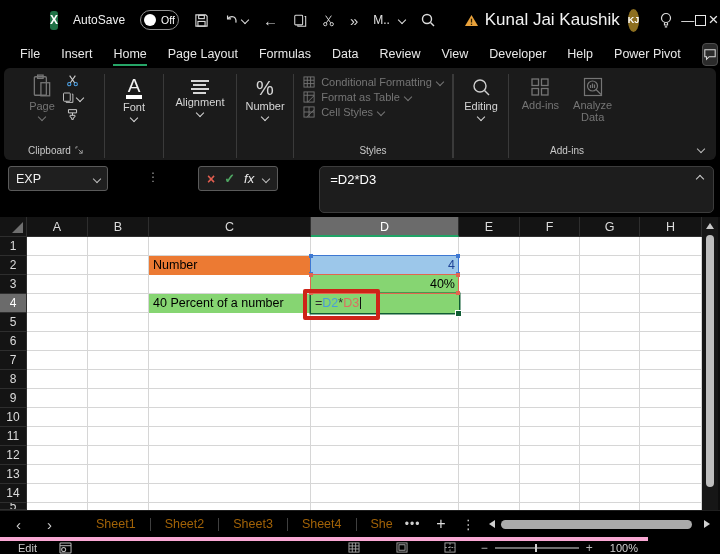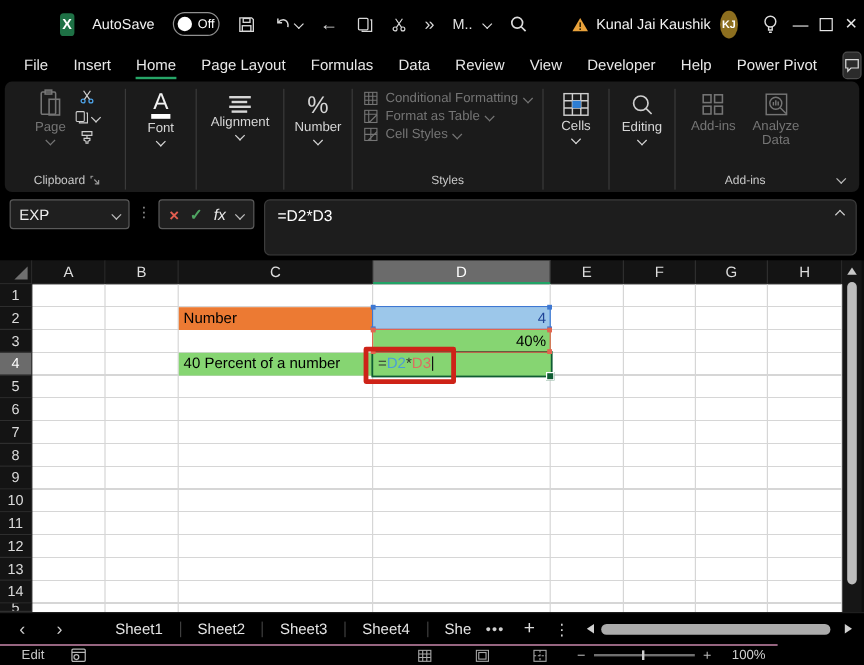--- a/index.html
+++ b/index.html
@@ -12,21 +12,21 @@
   
   .titlebar{position:absolute;left:0;top:0;width:720px;height:40px;display:flex;align-items:center;padding:0 0 0 50px;box-sizing:border-box;}
   .tb-item{display:flex;align-items:center;margin-right:15px;color:#dedede;}
   .excel-logo{width:19px;height:19px;background:#1E7145;border-radius:3px;color:#fff;font-weight:bold;font-size:12px;display:flex;align-items:center;justify-content:center;}
   .autosave-label{font-size:12px;color:#f0f0f0;}
   .toggle{width:44px;height:18px;border:1px solid #909090;border-radius:10px;display:flex;align-items:center;padding:0 3px;gap:5px;}
   .knob{width:12px;height:12px;border-radius:50%;background:#fff;}
   .toggle-txt{font-size:10.5px;color:#fff;}
   .tb-glyph{font-size:15px;color:#d8d8d8;}
   .mdots{font-size:12px;color:#e2e2e2;margin-right:4px;}
-  .user-name{font-size:12px;color:#f2f2f2;margin:0 8px 0 6px;white-space:nowrap;}
+  .user-name{font-size:17px;color:#f2f2f2;margin:0 8px 0 6px;white-space:nowrap;}
   .avatar{width:23px;height:23px;border-radius:50%;background:#8d6f1f;color:#fff;font-size:9px;font-weight:bold;display:flex;align-items:center;justify-content:center;}
   .winbtn{width:34px;height:40px;display:flex;align-items:center;justify-content:center;color:#e8e8e8;font-size:13px;}
   .max-box{width:9px;height:9px;border:1px solid #e8e8e8;}
 
   
   .menubar{position:absolute;left:0;top:40px;width:720px;height:28px;display:flex;align-items:center;padding:0 6px 0 20px;box-sizing:border-box;}
   .mtab{font-size:12.5px;color:#e8e8e8;margin-right:21px;white-space:nowrap;}
   .mtab.active span{display:inline-block;border-bottom:2.5px solid #26A567;padding-bottom:3px;margin-bottom:-5.5px;}
   .m-spacer{flex:1;}
   .comment-btn{width:34px;height:21px;background:#2b2b2b;border:1px solid #4d4d4d;border-radius:4px;display:flex;align-items:center;justify-content:center;margin-right:6px;color:#d8d8d8;}
@@ -43,21 +43,21 @@
   .font-bar{width:16px;height:4px;background:#fff;margin-top:1px;}
   .alines{display:flex;flex-direction:column;gap:2.5px;align-items:center;}
   .alines i{display:block;height:1.6px;background:#d6d6d6;}
   .pct{font-size:20px;color:#d6d6d6;line-height:20px;}
   .side-icons{display:flex;flex-direction:column;gap:4px;align-items:center;margin-left:7px;}
   .styles-col{display:flex;flex-direction:column;gap:3px;align-items:flex-start;margin-top:2px;}
   .styles-item{display:flex;align-items:center;gap:5px;font-size:11px;color:#757575;}
   .collapse-chev{position:absolute;right:12px;bottom:8px;color:#bbb;}
 
   
-  .fbar{position:absolute;left:0;top:162px;width:720px;height:55px;display:flex;align-items:flex-start;padding:4px 6px 0 8px;box-sizing:border-box;}
+  .fbar{position:absolute;left:0;top:162px;width:720px;height:55px;display:flex;align-items:flex-start;padding:4px 6px 0 8px;box-sizing:border-box;gap:33px;}
   .namebox{width:84px;height:23px;background:#1f1f1f;border:1px solid #5a5a5a;border-radius:3px;display:flex;align-items:center;justify-content:space-between;padding:0 7px;font-size:12.5px;color:#f0f0f0;}
   .fdots{color:#9a9a9a;font-size:12px;margin:4px 6px 0;}
   .fbtns{height:23px;background:#1f1f1f;border:1px solid #5a5a5a;border-radius:3px;display:flex;align-items:center;gap:9px;padding:0 8px;}
   .fx-cancel{color:#E25D4F;font-size:14px;font-weight:bold;}
   .fx-ok{color:#4FA562;font-size:13px;font-weight:bold;}
   .fx-lbl{font-style:italic;font-size:13px;color:#e8e8e8;}
   .finput{flex:1;height:47px;background:#1d1d1d;border:1px solid #3c3c3c;border-radius:5px;margin-left:8px;position:relative;box-sizing:border-box;}
   .ftext{position:absolute;left:10px;top:5px;font-size:13px;color:#fff;}
   .fexpand{position:absolute;right:10px;top:9px;color:#cfcfcf;}
 
@@ -82,33 +82,33 @@
   .cursor-bar{display:inline-block;width:1px;height:12px;background:#111;vertical-align:-2px;margin-left:1px;}
   .fill-handle{position:absolute;width:5px;height:5px;background:#0F5C33;border:1px solid #fff;box-sizing:content-box;}
   .annot{position:absolute;border:4px solid #CE2318;border-radius:2px;background:transparent;}
   .vscroll{position:absolute;left:702px;top:0;width:16px;height:293px;background:#161616;}
   .vs-arrow{position:absolute;left:4px;top:6px;width:0;height:0;border-left:4px solid transparent;border-right:4px solid transparent;border-bottom:6px solid #c8c8c8;}
   .vs-thumb{position:absolute;left:4px;top:18px;width:8px;height:252px;background:#bdbdbd;border-radius:4px;}
 
   
   .sheetbar{position:absolute;left:0;top:510px;width:720px;height:27px;display:flex;align-items:center;border-top:1px solid #1f1f1f;box-sizing:border-box;padding:0 6px 0 16px;}
   .snav{color:#cfcfcf;font-size:15px;margin-right:26px;}
-  .stab{font-size:12.5px;color:#e5e5e5;padding:0 14px;white-space:nowrap;}
+  .stab{font-size:12.5px;color:#a16207;padding:0 14px;white-space:nowrap;}
   .ssep{width:1px;height:13px;background:#3f3f3f;}
   .smore{color:#cfcfcf;font-size:12px;margin:0 8px;letter-spacing:1px;}
   .splus{color:#dcdcdc;font-size:16px;margin:0 8px;}
   .sdots{color:#cfcfcf;font-size:13px;margin:0 8px;}
   .hs-arrow{width:0;height:0;border-top:4px solid transparent;border-bottom:4px solid transparent;}
   .hs-left{border-right:6px solid #d0d0d0;margin:0 6px 0 6px;}
   .hs-right{border-left:6px solid #d0d0d0;margin-left:6px;margin-right:4px;}
   .hs-track{flex:1;height:10px;display:flex;align-items:center;}
   .hs-thumb{height:9px;width:97%;background:#ABABAB;border-radius:5px;}
 
   
-  .statusbar{position:absolute;left:0;top:537px;width:648px;height:17px;display:flex;align-items:center;border-top:1px solid #f9a8d4;box-sizing:border-box;padding:0 10px 0 18px;font-size:11px;color:#c8c8c8;}
+  .statusbar{position:absolute;left:0;top:537px;width:648px;height:17px;display:flex;align-items:center;border-top:4px solid #f9a8d4;box-sizing:border-box;padding:0 10px 0 18px;font-size:11px;color:#c8c8c8;}
   .sb-mode{margin-right:22px;}
   .sb-acc{display:flex;align-items:center;gap:5px;font-weight:bold;color:#e4e4e4;margin-left:16px;}
   .sb-spacer{flex:1;}
   .sb-view{margin:0 18px;color:#a8a8a8;}
   .zoom-out,.zoom-in{color:#b8b8b8;font-size:12px;margin:0 7px;}
   .zslider{width:84px;height:2px;background:#6f6f6f;position:relative;}
   .zthumb{position:absolute;left:40px;top:-3px;width:2px;height:8px;background:#cfcfcf;}
   .zpct{margin-left:10px;color:#cfcfcf;}
 </style>
 </head>
@@ -315,33 +315,20 @@
           <span>Cell Styles</span>
           <span class="chev"></span>
         </span>
       </div>
       <span class="glabel">
           <span>Styles</span>
         </span>
     </div>
     <div class="rdiv"></div>
 
-    <div class="rgroup" style="width:54px;">
-      <span class="bigbtn" style="margin-top:3px;">
-        <svg width="22" height="20" viewBox="0 0 22 20" fill="none" stroke="#cfcfcf" stroke-width="1.2">
-            <rect x="1" y="1" width="20" height="18"></rect>
-            <path d="M1 7h20M1 13h20M8 1v18M15 1v18"></path>
-            <rect x="8" y="7" width="7" height="6" fill="#2D7DD2" stroke="none"></rect>
-            <path d="M8 1v-0" stroke="#2D7DD2"></path>
-          </svg>
-        <span class="blbl">Cells</span>
-        <span class="chev"></span>
-      </span>
-      <span></span>
-    </div>
     <div class="rdiv"></div>
 
     <div class="rgroup" style="width:54px;">
       <span class="bigbtn" style="margin-top:4px;align-items:center;">
         <svg width="20" height="20" viewBox="0 0 20 20" fill="none" stroke="#cfcfcf" stroke-width="1.4">
             <circle cx="9" cy="8" r="6"></circle>
             <path d="M13.5 12.5L18 17"></path>
           </svg>
         <span class="blbl">Editing</span>
         <span class="chev"></span>

